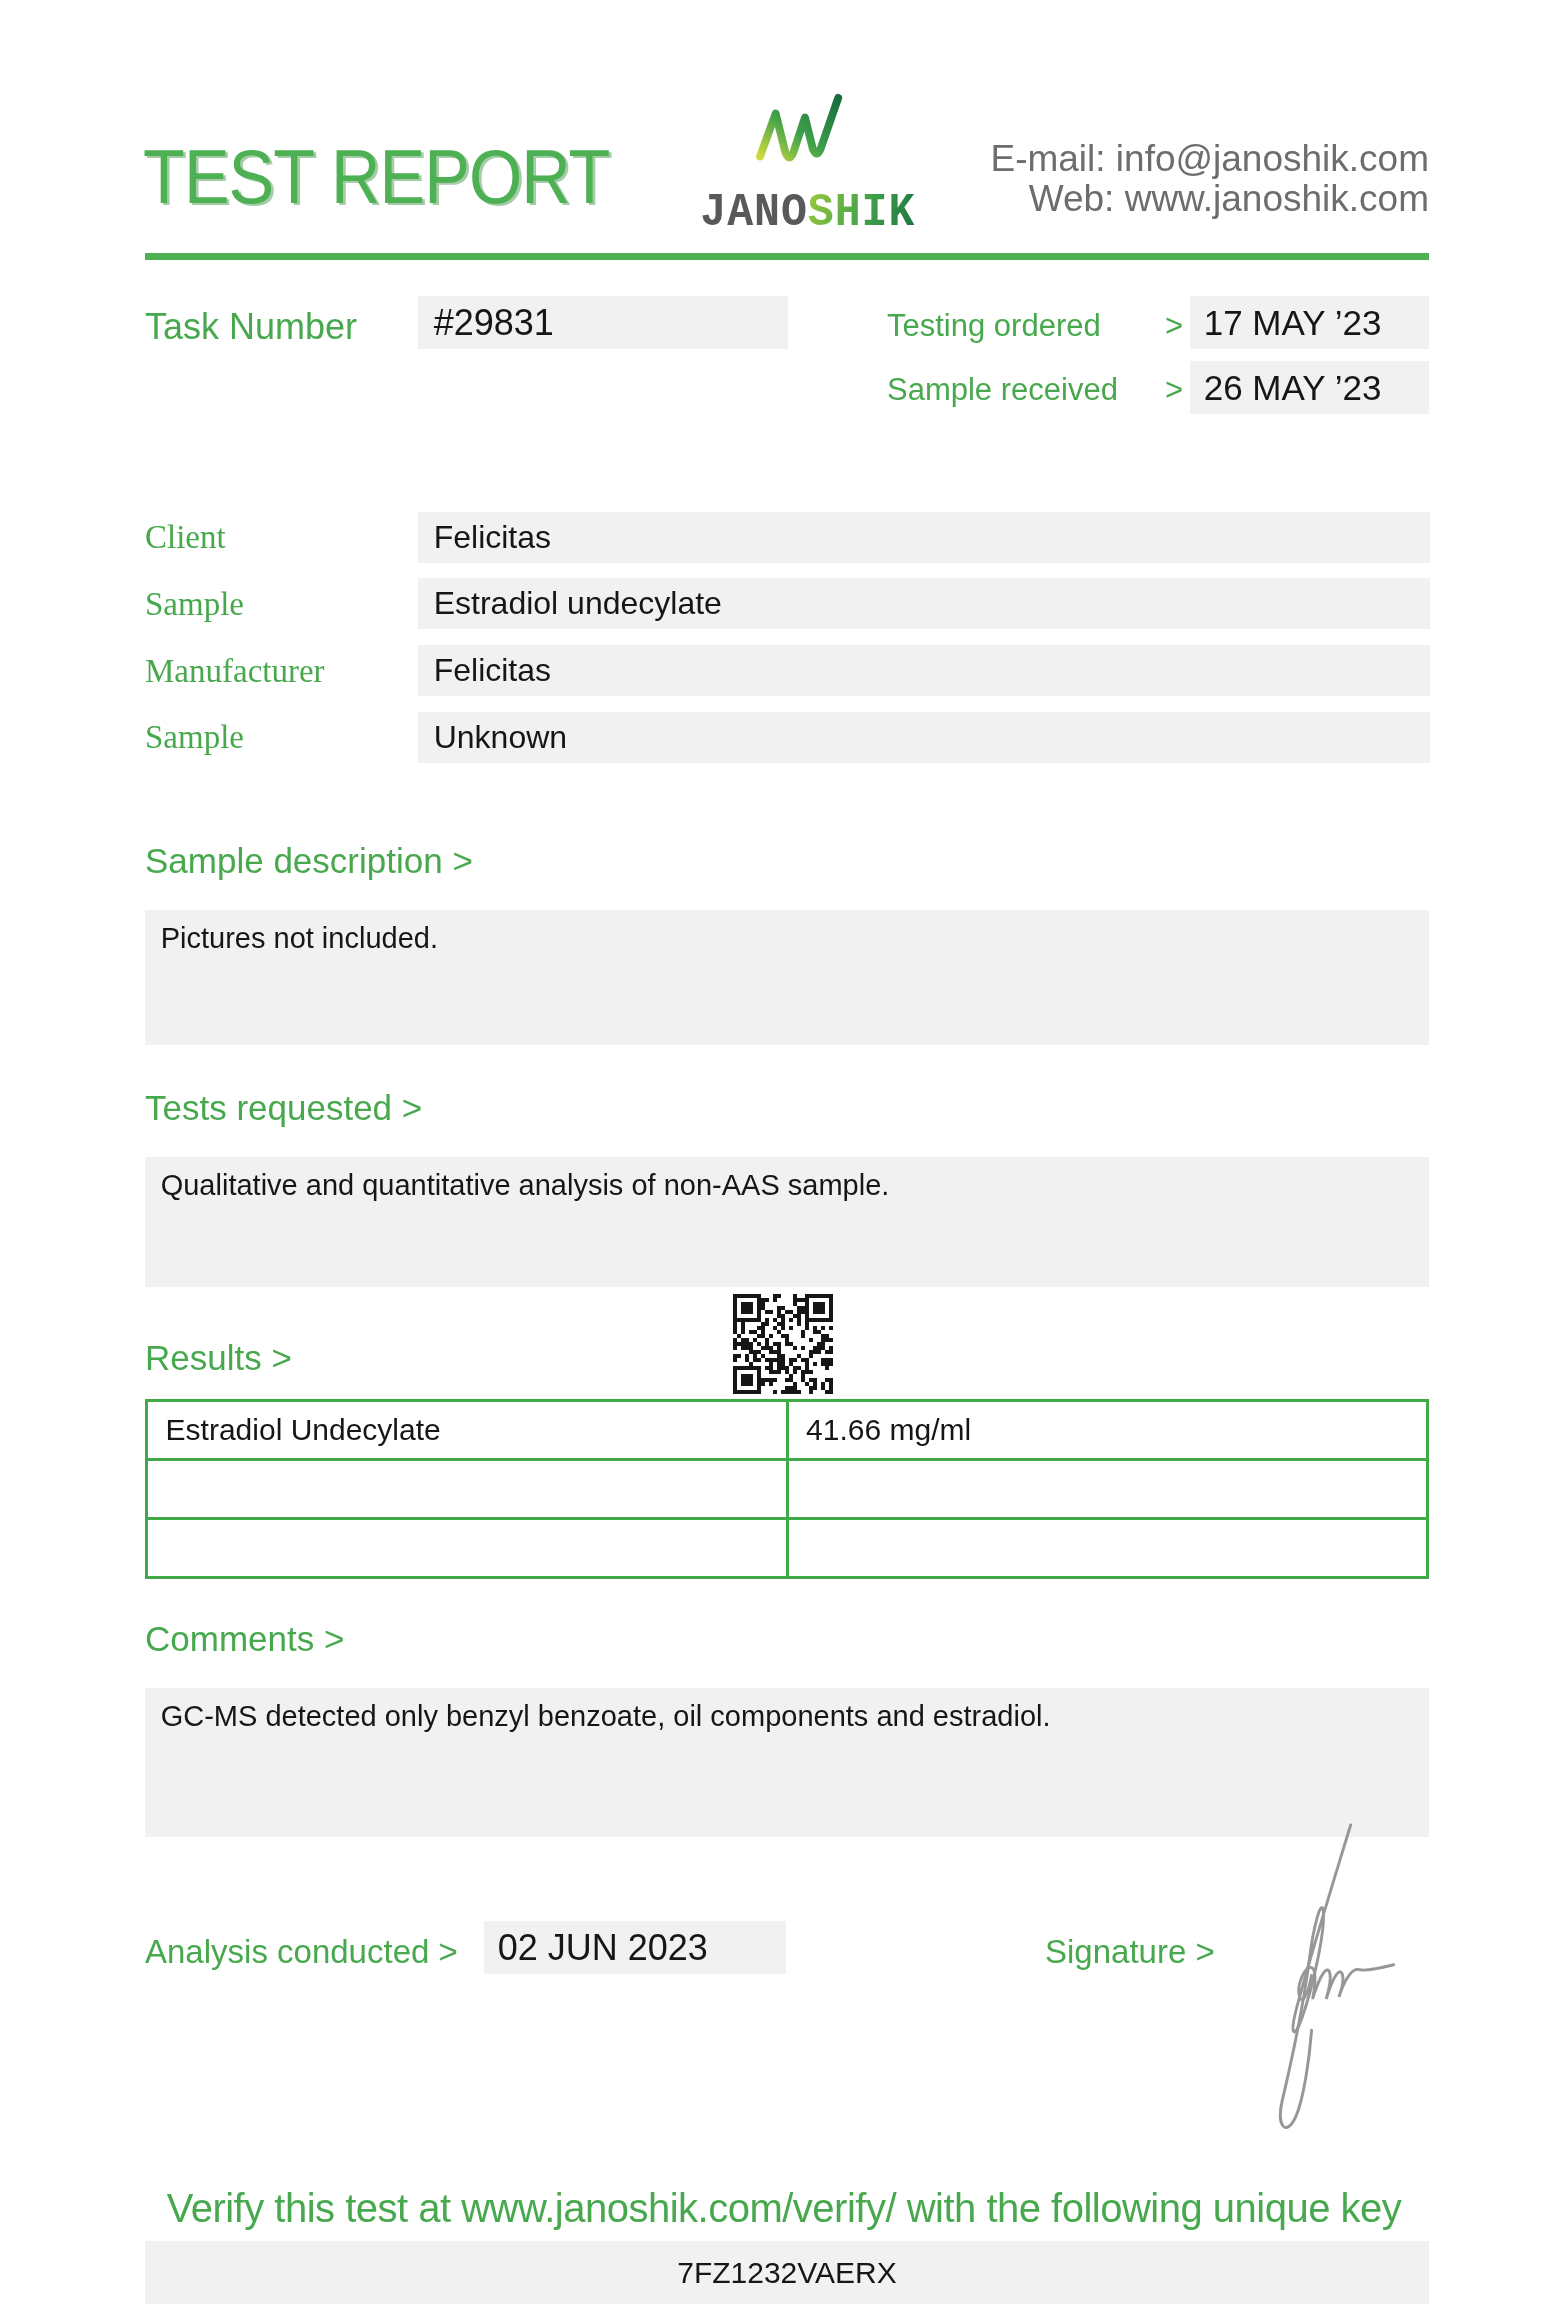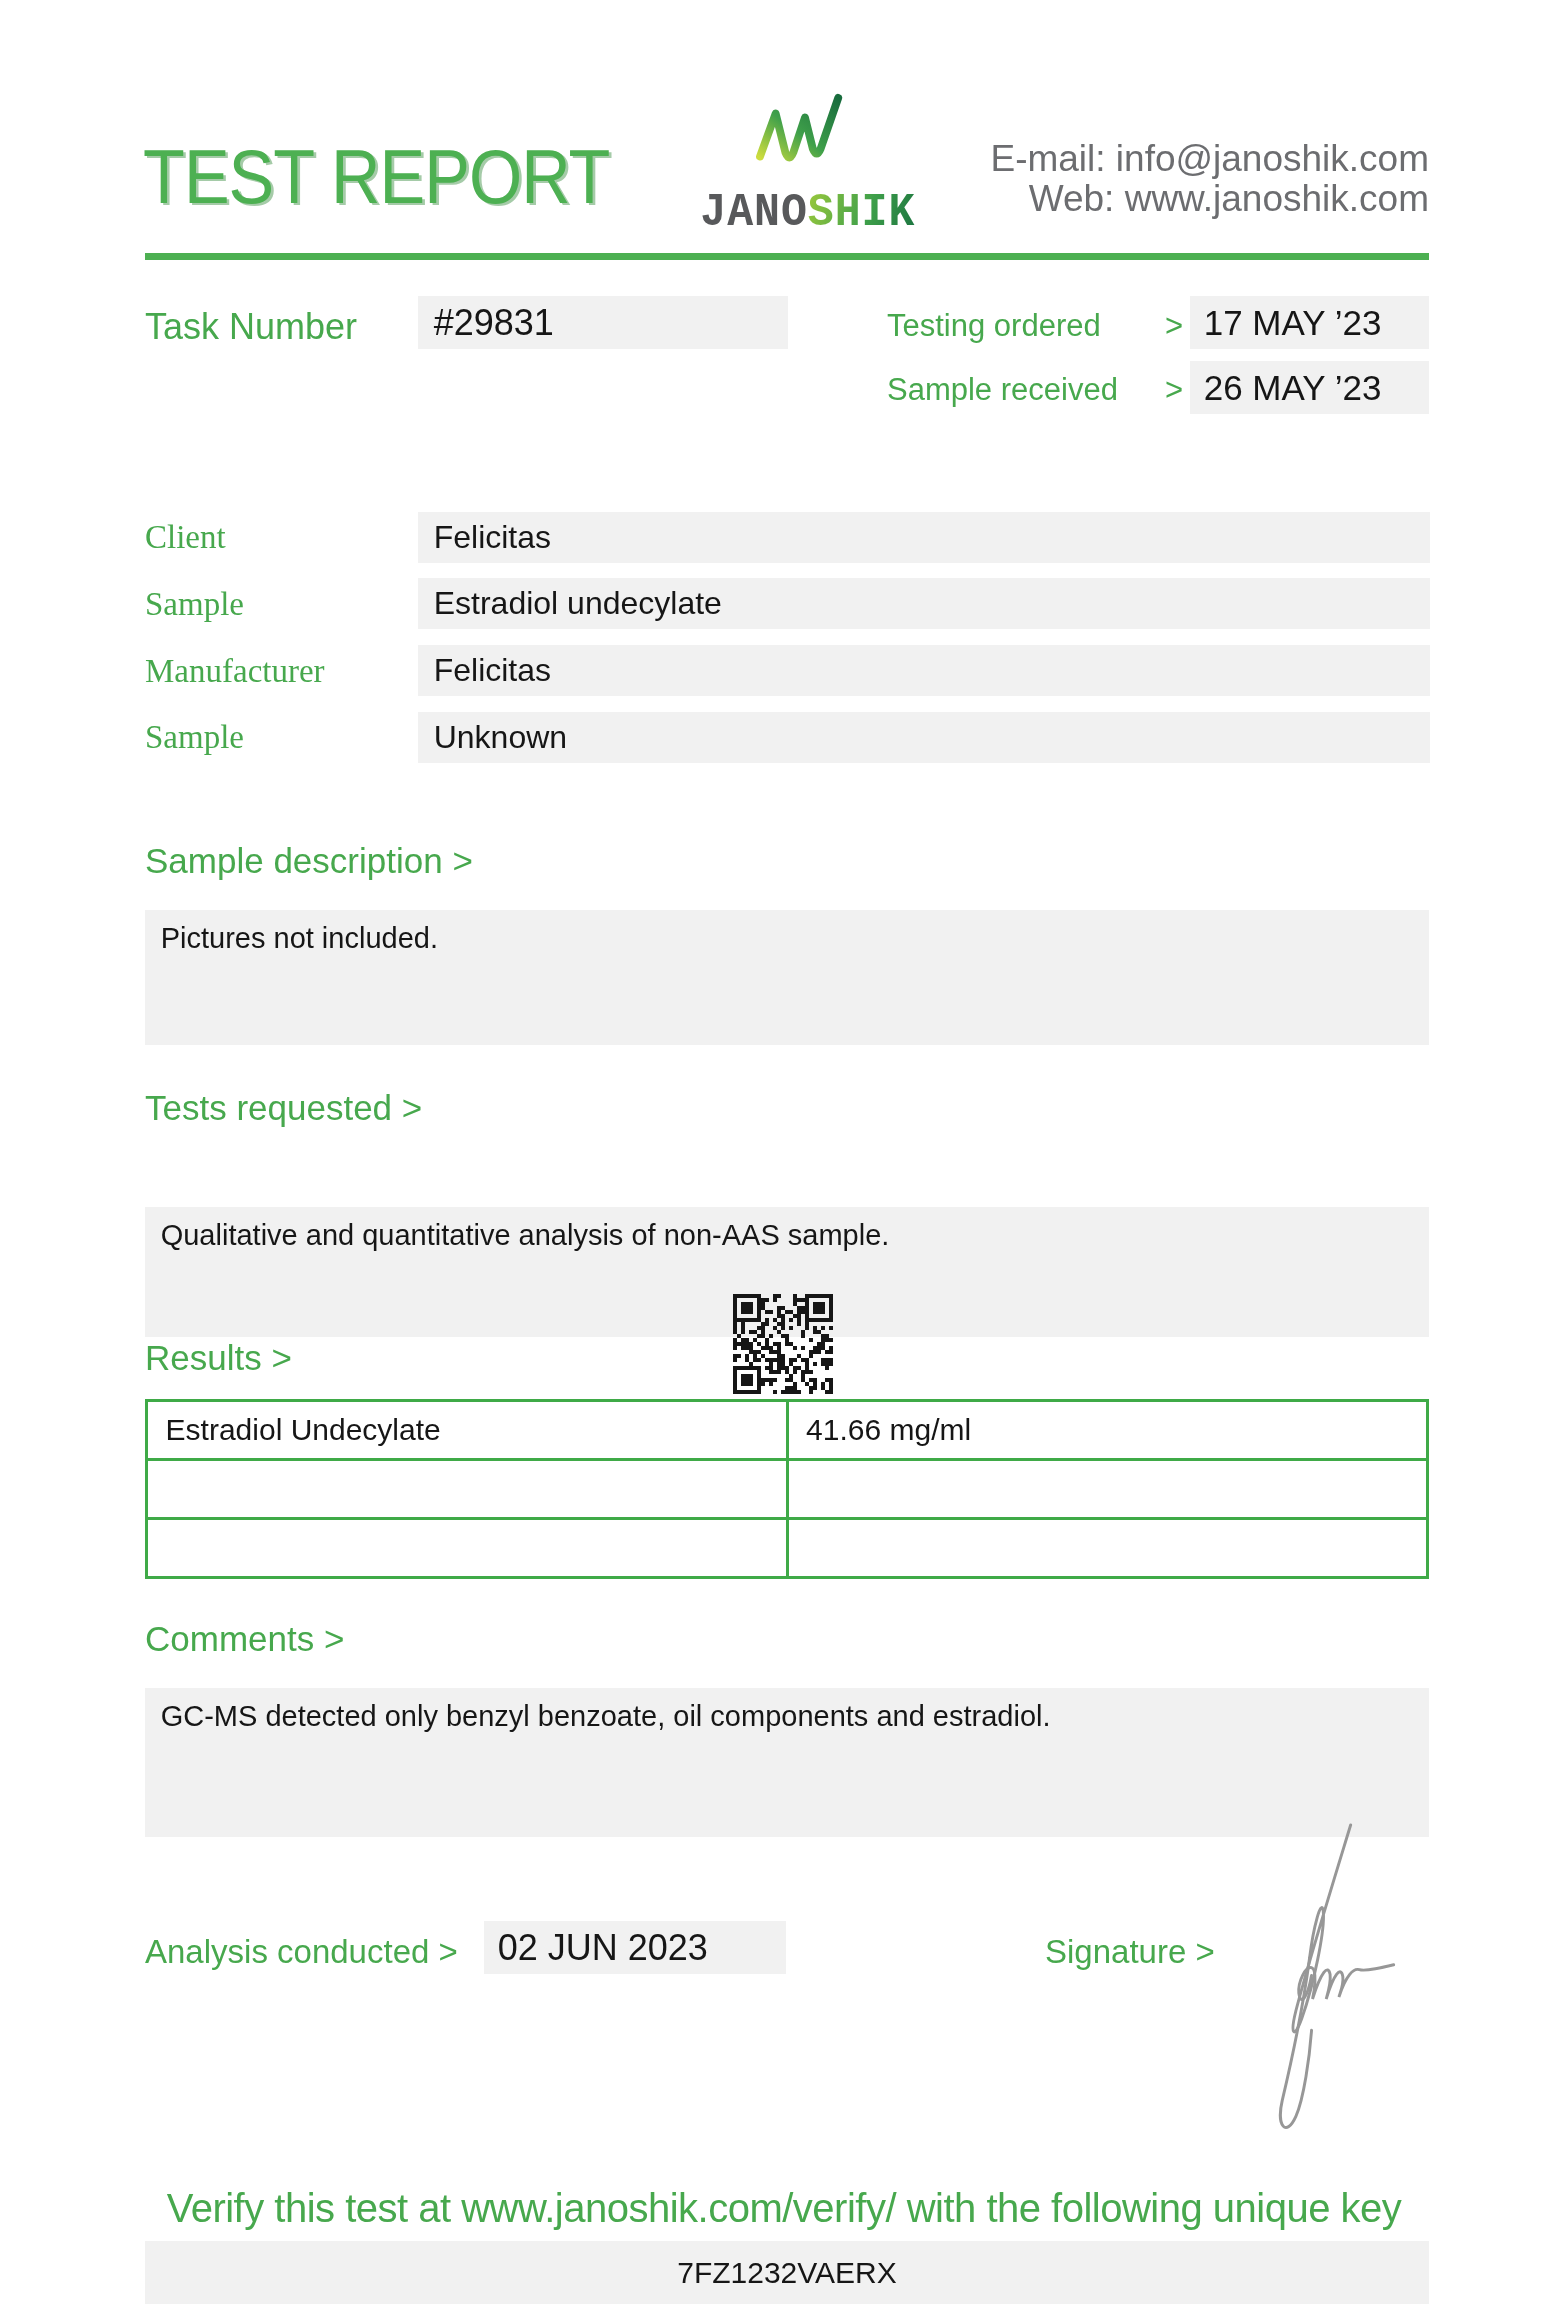--- a/index.html
+++ b/index.html
@@ -134,21 +134,21 @@
 
   <div class="abs glabel field-label" style="top:719px">Sample</div>
   <div class="abs gbox field-box" style="top:712px">Unknown</div>
 
   <div class="abs glabel sec-heading" style="top:841px">Sample description &gt;</div>
   <div class="abs sec-box" style="top:910px;height:135px;">
     <span>Pictures not included.</span>
   </div>
 
   <div class="abs glabel sec-heading" style="top:1088px">Tests requested &gt;</div>
-  <div class="abs sec-box" style="top:1207px;height:130px;">
+  <div class="abs sec-box" style="top:1157px;height:130px;">
     <span>Qualitative and quantitative analysis of non-AAS sample.</span>
   </div>
 
   <svg class="abs" style="left:733px;top:1294px;" width="100" height="100" viewBox="0 0 25 25" id="qr-svg" shape-rendering="crispEdges">
       <rect x="0" y="0" width="1" height="1" fill="#161616"></rect>
       <rect x="1" y="0" width="1" height="1" fill="#161616"></rect>
       <rect x="2" y="0" width="1" height="1" fill="#161616"></rect>
       <rect x="3" y="0" width="1" height="1" fill="#161616"></rect>
       <rect x="4" y="0" width="1" height="1" fill="#161616"></rect>
       <rect x="5" y="0" width="1" height="1" fill="#161616"></rect>

